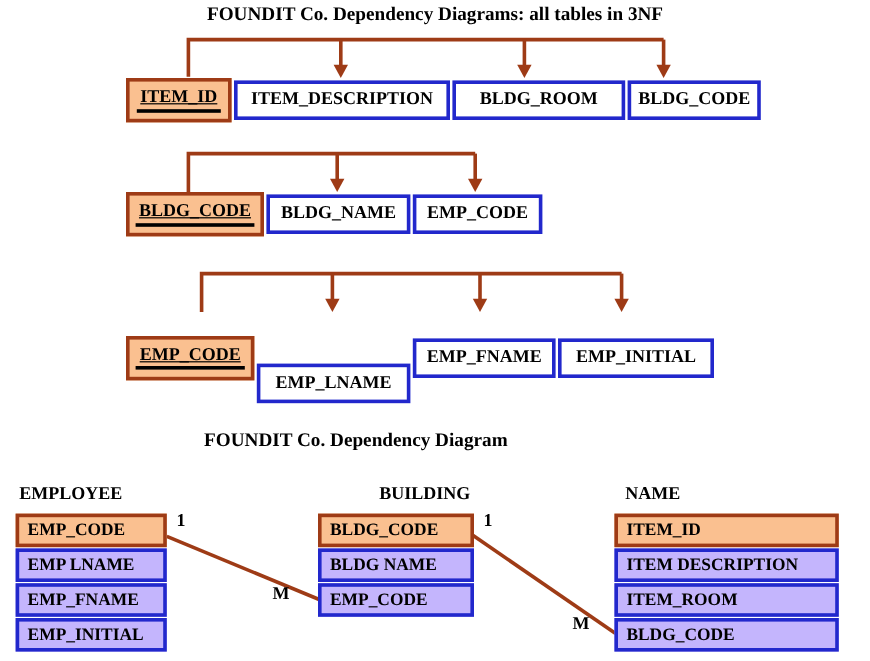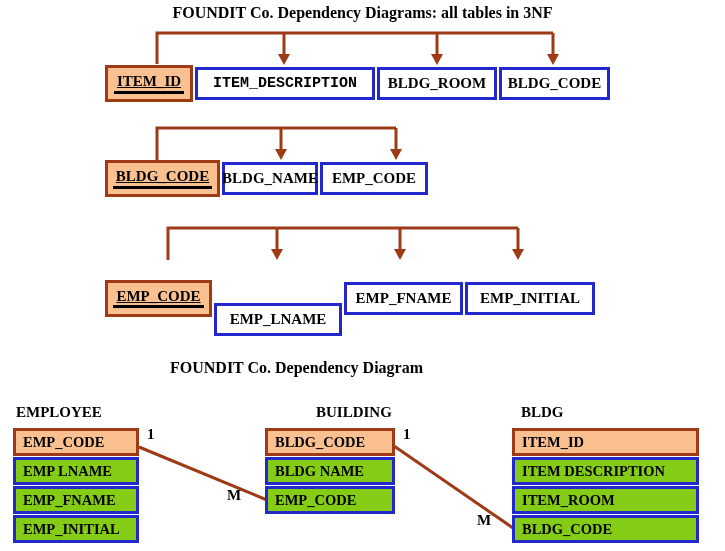--- a/index.html
+++ b/index.html
@@ -19,21 +19,21 @@
     display:flex;align-items:center;justify-content:center;
     font-size:15px;white-space:pre;
   }
   .dep-cell.pk{height:37px;border:3px solid #9E3B16;background:#FAC090;}
   .pk-underline{
     display:inline-block;text-decoration:underline;
     border-bottom:3px solid #000;padding:0 3px 1px 3px;line-height:1.1;
   }
   .rel-table{position:absolute;display:flex;flex-direction:column;gap:1px;z-index:2;}
   .rel-row{
-    box-sizing:border-box;height:28px;border:3px solid #2228CC;background:#84cc16;
+    box-sizing:border-box;height:28px;border:3px solid #2228CC;background:#c4b5fd;
     display:flex;align-items:center;padding-left:7px;font-size:14.5px;white-space:pre;
   }
   .rel-row.pk{border-color:#9E3B16;background:#FAC090;}
   .tbl-label{position:absolute;font-size:15px;white-space:nowrap;z-index:2;}
   .card-label{position:absolute;font-size:15px;z-index:3;}
 </style>
 </head>
 <body>
 
 <div class="canvas">
@@ -72,30 +72,30 @@
     </g>
 
     <line x1="139" y1="447" x2="267" y2="500"></line>
     <line x1="394" y1="446" x2="513" y2="528"></line>
   </svg>
 
   <div class="dep-table" style="left:105px;top:65px;">
     <div class="dep-cell pk" style="width:88px;">
       <span class="pk-underline">ITEM_ID</span>
     </div>
-    <div class="dep-cell" style="width:180px;font-family:Liberation Mono, monospace;">ITEM_DESCRIPTION</div>
-    <div class="dep-cell" style="width:120px;">BLDG_ROOM</div>
+    <div class="dep-cell" style="width:180px;">ITEM_DESCRIPTION</div>
+    <div class="dep-cell" style="width:144px;">BLDG_ROOM</div>
     <div class="dep-cell" style="width:111px;">BLDG_CODE</div>
   </div>
 
   <div class="dep-table" style="left:105px;top:160px;">
     <div class="dep-cell pk" style="width:115px;">
       <span class="pk-underline">BLDG_CODE</span>
     </div>
-    <div class="dep-cell" style="width:96px;text-align:right;">BLDG_NAME</div>
+    <div class="dep-cell" style="width:120px;text-align:right;">BLDG_NAME</div>
     <div class="dep-cell" style="width:108px;">EMP_CODE</div>
   </div>
 
   <div class="dep-table" style="left:105px;top:260px;">
     <div class="dep-cell pk" style="width:107px;">
       <span class="pk-underline">EMP_CODE</span>
     </div>
     <div class="dep-cell" style="width:128px;margin-top:43px;">EMP_LNAME</div>
     <div class="dep-cell" style="width:119px;">EMP_FNAME</div>
     <div class="dep-cell" style="width:130px;">EMP_INITIAL</div>
@@ -109,21 +109,21 @@
     <div class="rel-row">EMP_INITIAL</div>
   </div>
 
   <div class="tbl-label" style="left:275px;top:404px;margin-left:41px;">BUILDING</div>
   <div class="rel-table" style="left:265px;top:428px;width:130px;">
     <div class="rel-row pk">BLDG_CODE</div>
     <div class="rel-row">BLDG NAME</div>
     <div class="rel-row">EMP_CODE</div>
   </div>
 
-  <div class="tbl-label" style="left:521px;top:404px;">BLDG</div>
+  <div class="tbl-label" style="left:521px;top:404px;">NAME</div>
   <div class="rel-table" style="left:512px;top:428px;width:187px;">
     <div class="rel-row pk">ITEM_ID</div>
     <div class="rel-row">ITEM DESCRIPTION</div>
     <div class="rel-row">ITEM_ROOM</div>
     <div class="rel-row">BLDG_CODE</div>
   </div>
 
   <div class="card-label" style="left:147px;top:426px;">1</div>
   <div class="card-label" style="left:227px;top:487px;">M</div>
   <div class="card-label" style="left:403px;top:426px;">1</div>

